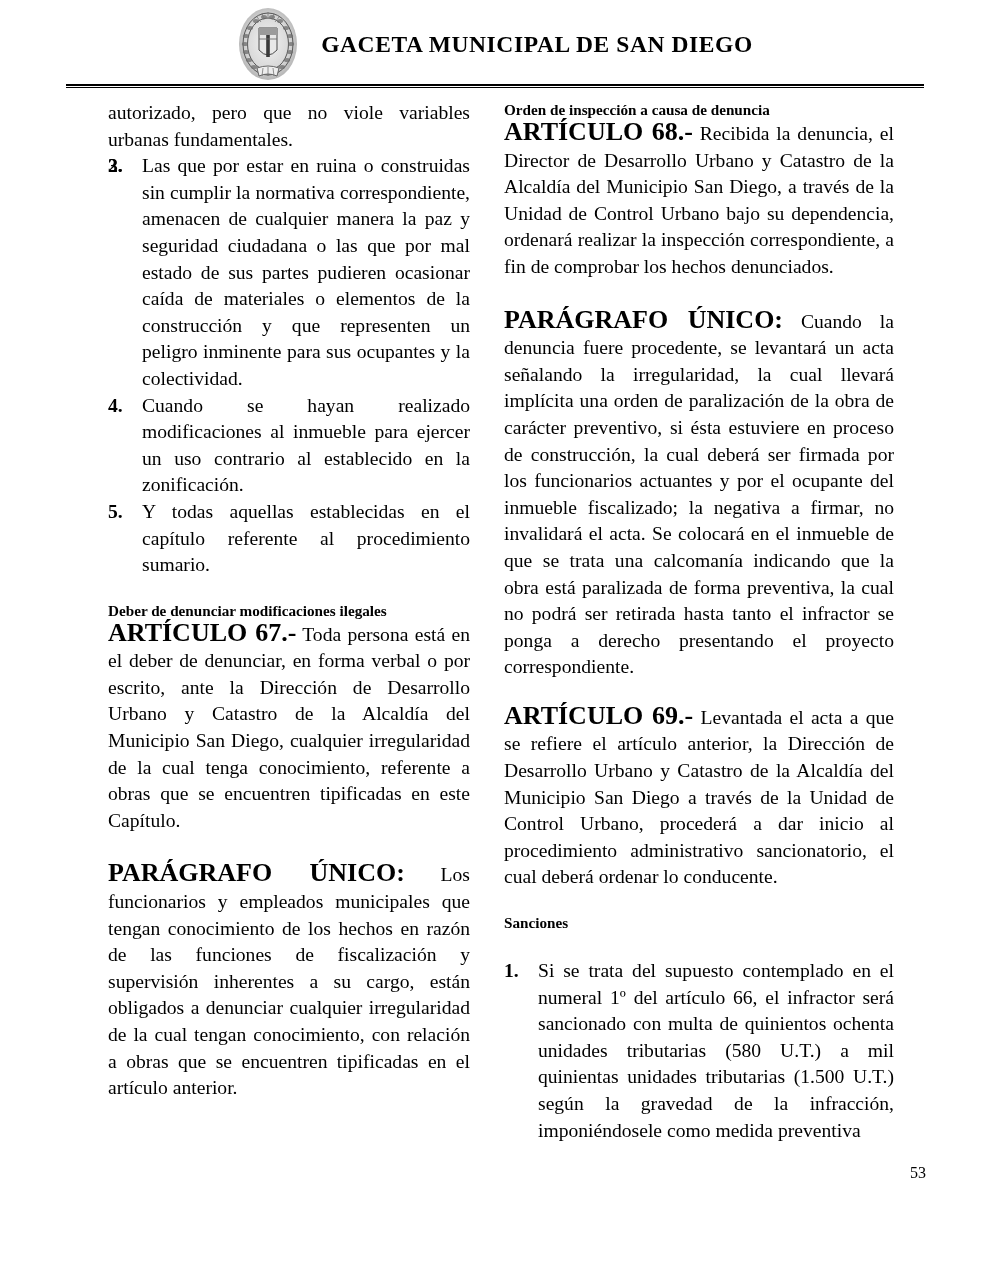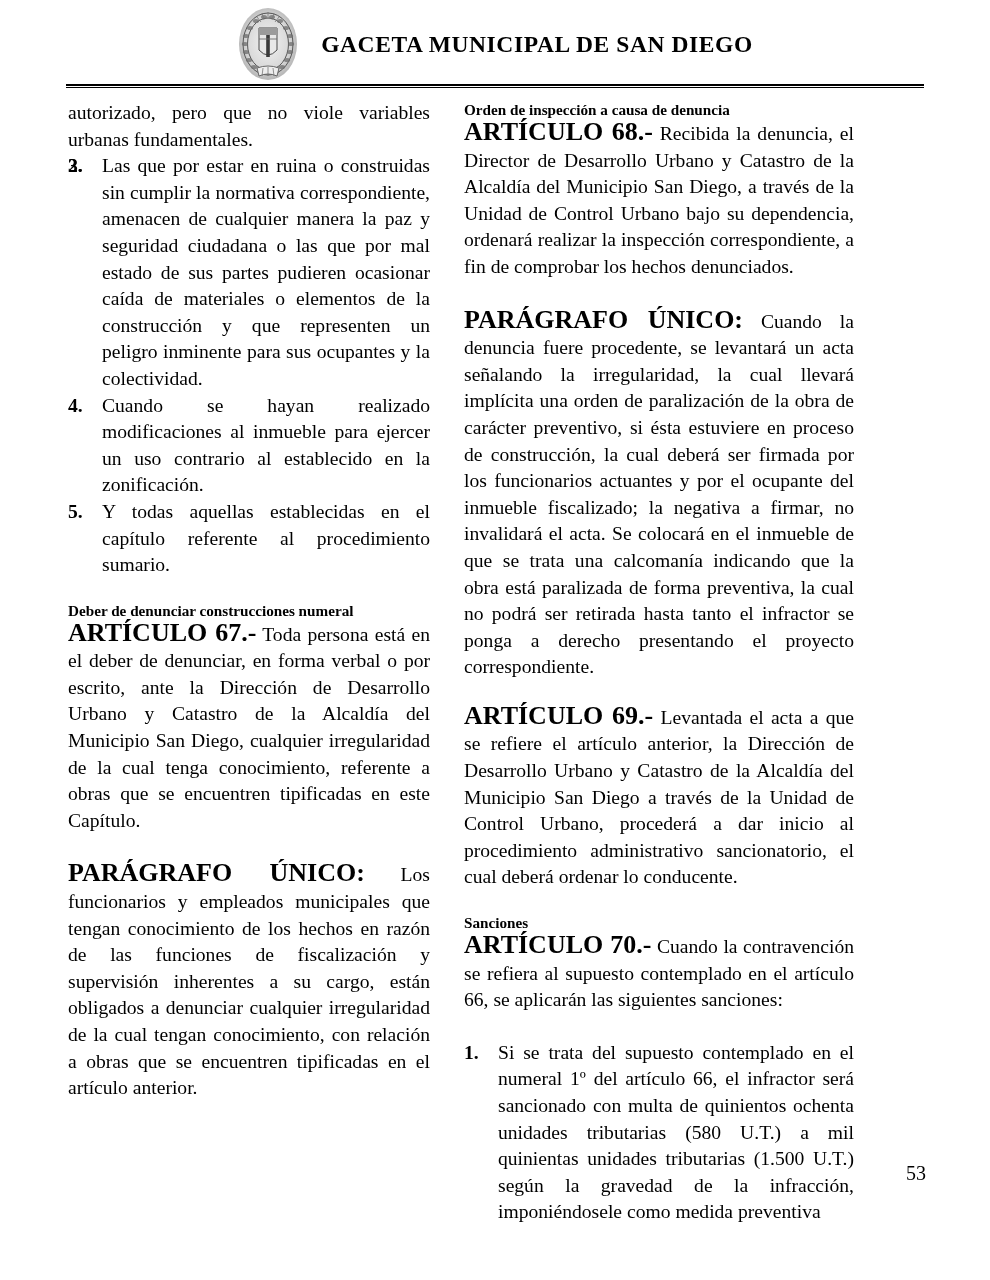--- a/index.html
+++ b/index.html
@@ -66,21 +66,21 @@
   }
 
   
   .columns {
     position: absolute;
     left: 0;
     top: 100px;
     width: 990px;
     display: flex;
     gap: 34px;
-    padding: 0 62px 0 68px;
+    padding: 0 62px 0 108px;
     box-sizing: border-box;
   }
   .col {
     width: 362px;
     flex: 0 0 auto;
   }
   .col-right {
     width: 390px;
   }
 
@@ -131,21 +131,21 @@
     line-height: 26.6px;
   }
   
   .para, ol.numlist > li { text-align-last: left; }
 
   
   .page-number {
     position: absolute;
     right: 64px;
     top: 1160px;
-    font-size: 20px;
+    font-size: 16px;
     line-height: 26px;
   }
 </style>
 </head>
 <body>
 
 <div class="masthead">
   <div class="masthead-inner">
     <span class="crest">
       <svg viewBox="0 0 62 76" width="62" height="76" aria-hidden="true">
@@ -234,21 +234,21 @@
         <span>Cuando se hayan realizado modificaciones al inmueble para ejercer un uso contrario al establecido en la zonificación.</span>
       </li>
       <li>
         <span class="marker">5.</span>
         <span>Y todas aquellas establecidas en el capítulo referente al procedimiento sumario.</span>
       </li>
     </ol>
 
     <div class="spacer-md"></div>
 
-    <div class="side-head">Deber de denunciar construcciones numeral</div>
+    <div class="side-head">Deber de denunciar modificaciones ilegales</div>
     <p class="para"><span class="artnum">ARTÍCULO 67.-</span><span> Toda persona está en el deber de denunciar, en forma verbal o por escrito, ante la Dirección de Desarrollo Urbano y Catastro de la Alcaldía del Municipio San Diego, cualquier irregularidad de la cual tenga conocimiento, referente a obras que se encuentren tipificadas en este Capítulo.</span></p>
 
     <div class="spacer-lg"></div>
 
     <p class="para"><span class="artnum">PARÁGRAFO ÚNICO:</span><span> Los funcionarios y empleados municipales que tengan conocimiento de los hechos en razón de las funciones de fiscalización y supervisión inherentes a su cargo, están obligados a denunciar cualquier irregularidad de la cual tengan conocimiento, con relación a obras que se encuentren tipificadas en el artículo anterior.</span></p>
 
   </div>
 
   <div class="col col-right">
 
@@ -259,21 +259,20 @@
 
     <p class="para"><span class="artnum">PARÁGRAFO ÚNICO:</span><span> Cuando la denuncia fuere procedente, se levantará un acta señalando la irregularidad, la cual llevará implícita una orden de paralización de la obra de carácter preventivo, si ésta estuviere en proceso de construcción, la cual deberá ser firmada por los funcionarios actuantes y por el ocupante del inmueble fiscalizado; la negativa a firmar, no invalidará el acta. Se colocará en el inmueble de que se trata una calcomanía indicando que la obra está paralizada de forma preventiva, la cual no podrá ser retirada hasta tanto el infractor se ponga a derecho presentando el proyecto correspondiente.</span></p>
 
     <div class="spacer-md"></div>
 
     <p class="para"><span class="artnum">ARTÍCULO 69.-</span><span> Levantada el acta a que se refiere el artículo anterior, la Dirección de Desarrollo Urbano y Catastro de la Alcaldía del Municipio San Diego a través de la Unidad de Control Urbano, procederá a dar inicio al procedimiento administrativo sancionatorio, el cual deberá ordenar lo conducente.</span></p>
 
     <div class="spacer-md"></div>
 
     <div class="side-head">Sanciones</div>
-    <p class="para"><span class="artnum">ARTÍCULO 70.-</span><span> Cuando la contravención se refiera al supuesto contemplado en el artículo 66, se aplicarán las siguientes sanciones:</span></p>
 
     <div class="spacer-lg"></div>
 
     <ol class="numlist">
       <li>
         <span class="marker">1.</span>
         <span>Si se trata del supuesto contemplado en el numeral 1º del artículo 66, el infractor será sancionado con multa de quinientos ochenta unidades tributarias (580 U.T.) a mil quinientas unidades tributarias (1.500 U.T.) según la gravedad de la infracción, imponiéndosele como medida preventiva</span>
       </li>
     </ol>
 

